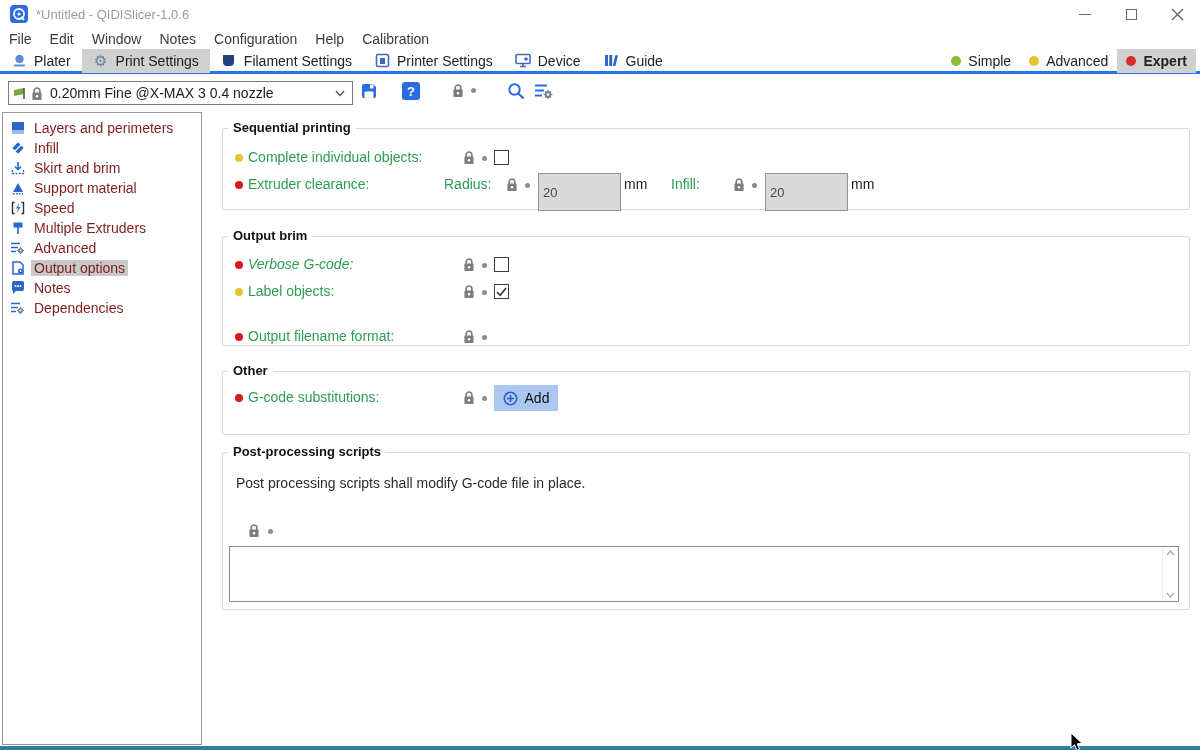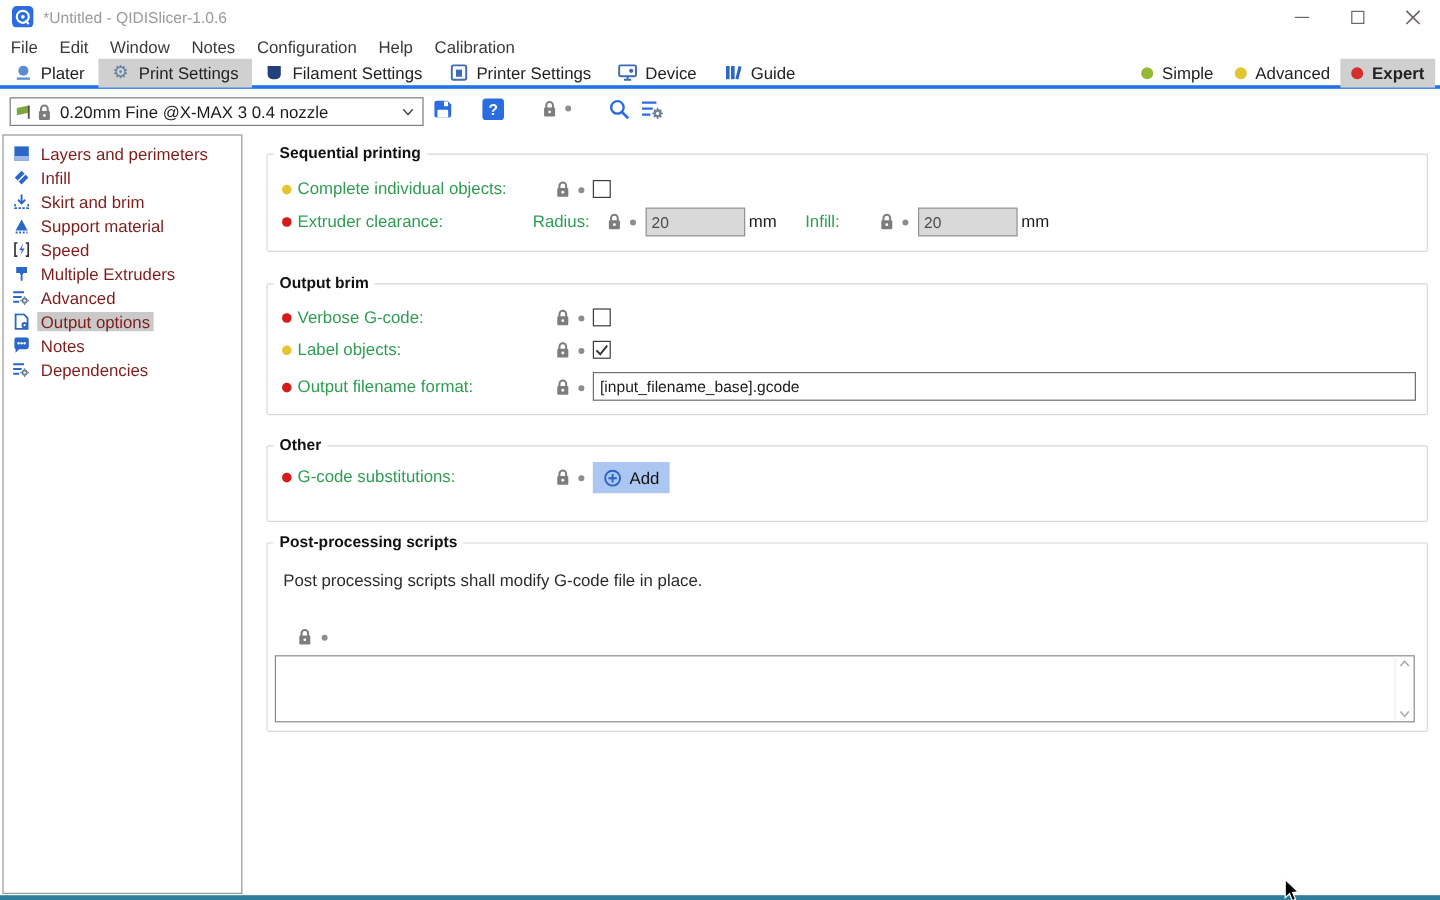--- a/index.html
+++ b/index.html
@@ -58,21 +58,21 @@
   .group { position:absolute; left:222px; width:968px; border:1px solid #d8d8d8; border-radius:2px; background:#fff; }
   .legend { position:absolute; top:-9px; left:5px; background:#fff; padding:0 5px;
             font-weight:bold; font-size:13px; color:#111; }
   .row { position:absolute; left:0; right:0; height:26px; }
   .opt-dot { position:absolute; width:8px; height:8px; border-radius:50%; top:9px; left:12px; }
   .od-yellow { background:#e5c52e; } .od-red { background:#d41c1c; }
   .opt-label { position:absolute; left:25px; top:4px; color:#2e9d52; }
   .lockpos { position:absolute; top:5px; }
   .bpos { position:absolute; top:11px; width:5px; height:5px; border-radius:50%; background:#8d8d8d; }
   .chk { position:absolute; top:5px; width:15px; height:15px; border:1px solid #3c3c3c; background:#fff; }
-  .num-input { position:absolute; top:1px; width:83px; height:24px; background:#d9d9d9;
+  .num-input { position:absolute; top:1px; width:83px; height:38px; background:#d9d9d9;
                border:1px solid #949494; color:#4a4a4a; font-size:13px; padding:2px 4px;
                font-family:"Liberation Sans", sans-serif; }
   .unit { position:absolute; top:4px; color:#1c1c1c; }
   .sublabel { position:absolute; top:4px; color:#2e9d52; }
   .text-input { position:absolute; top:0; height:24px; background:#fff; border:1px solid #6f6f6f;
                 font-size:13px; padding:2px 5px; color:#1c1c1c; font-family:"Liberation Sans", sans-serif; }
   .add-btn { position:absolute; top:0; width:64px; height:26px; background:#abc6f0; border:none;
              display:flex; align-items:center; justify-content:center; gap:7px;
              font-size:14px; color:#111; font-family:"Liberation Sans", sans-serif; }
   .desc-text { position:absolute; left:13px; top:22px; color:#2b2b2b; }
@@ -362,21 +362,21 @@
         <use href="#lockdef"></use>
       </svg>
     <span class="bpos" style="left:529px"></span>
     <input class="num-input" style="left: 542px;" disabled="" value="20">
     <span class="unit" style="left:628px">mm</span>
   </div>
 </div>
 
 <div class="group" style="top:236px; height:110px;">
   <span class="legend">Output brim</span>
-  <div class="row" style="top:15px;">
+  <div class="row" style="top:15px;font-style:italic;">
     <span class="opt-dot od-red"></span>
     <span class="opt-label">Verbose G-code:</span>
     <svg class="lockpos" style="left:240px" width="12" height="15" viewBox="0 0 12 15">
         <use href="#lockdef"></use>
       </svg>
     <span class="bpos" style="left:259px"></span>
     <span class="chk" style="left:271px"></span>
   </div>
   <div class="row" style="top:42px;">
     <span class="opt-dot od-yellow"></span>
@@ -384,28 +384,27 @@
     <svg class="lockpos" style="left:240px" width="12" height="15" viewBox="0 0 12 15">
         <use href="#lockdef"></use>
       </svg>
     <span class="bpos" style="left:259px"></span>
     <span class="chk" style="left:271px">
       <svg width="13" height="13" viewBox="0 0 13 13">
         <path d="M2 7 L5.2 10.2 L11 3" fill="none" stroke="#333" stroke-width="1.6"></path>
       </svg>
     </span>
   </div>
-  <div class="row" style="top:73px;">
+  <div class="row" style="top:87px;">
     <span class="opt-dot od-red"></span>
     <span class="opt-label">Output filename format:</span>
     <svg class="lockpos" style="left:240px" width="12" height="15" viewBox="0 0 12 15">
         <use href="#lockdef"></use>
       </svg>
     <span class="bpos" style="left:259px"></span>
-    <input class="text-input" style="left: 271px; width: 686px;" value="[input_filename_base].gcode">
   </div>
 </div>
 
 <div class="group" style="top:371px; height:64px;">
   <span class="legend">Other</span>
   <div class="row" style="top:13px;">
     <span class="opt-dot od-red"></span>
     <span class="opt-label">G-code substitutions:</span>
     <svg class="lockpos" style="left:240px" width="12" height="15" viewBox="0 0 12 15">
         <use href="#lockdef"></use>

